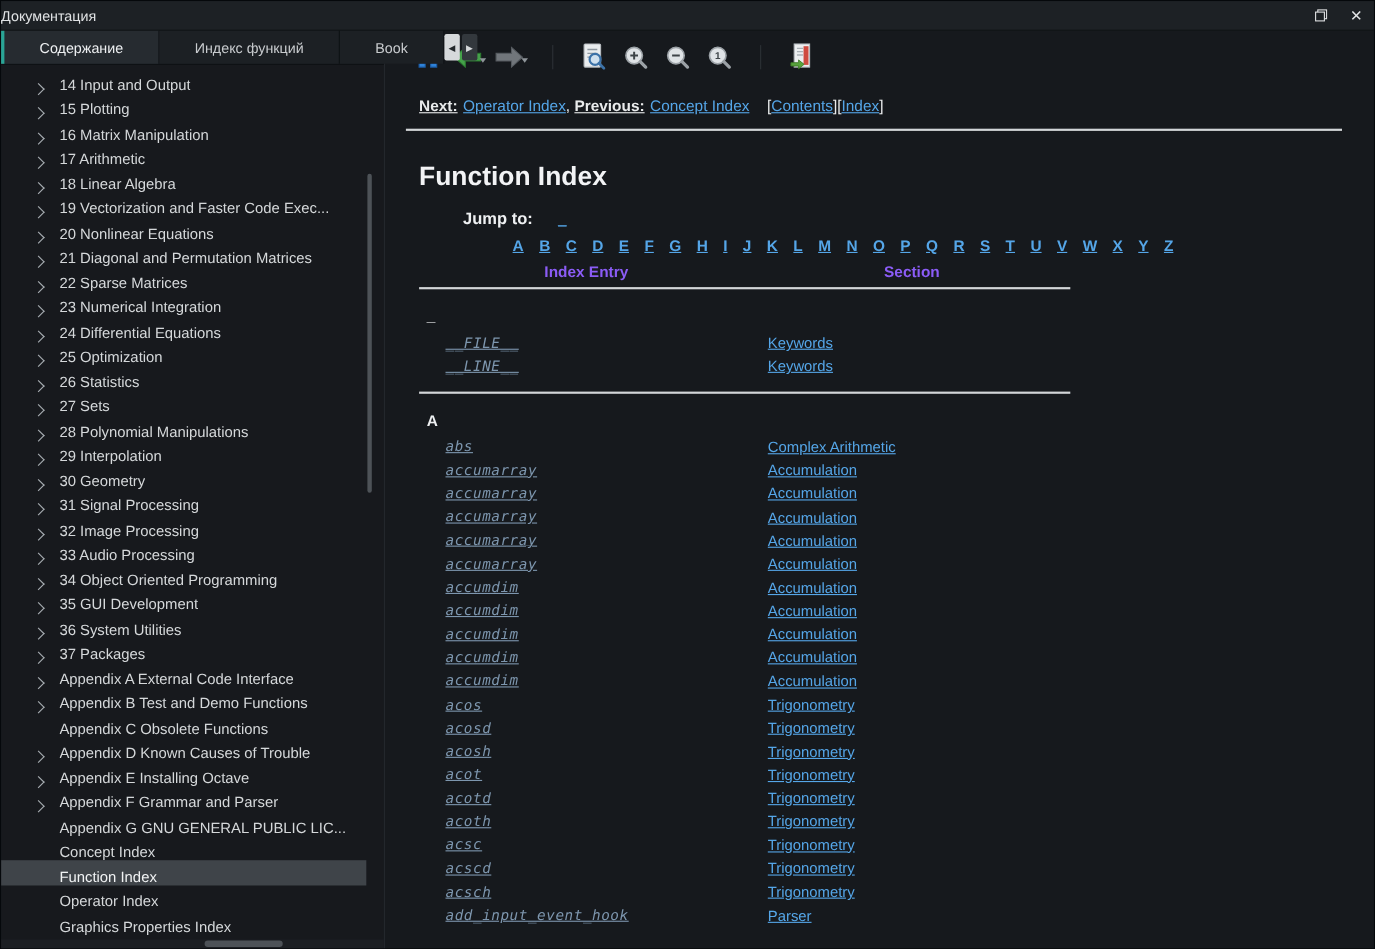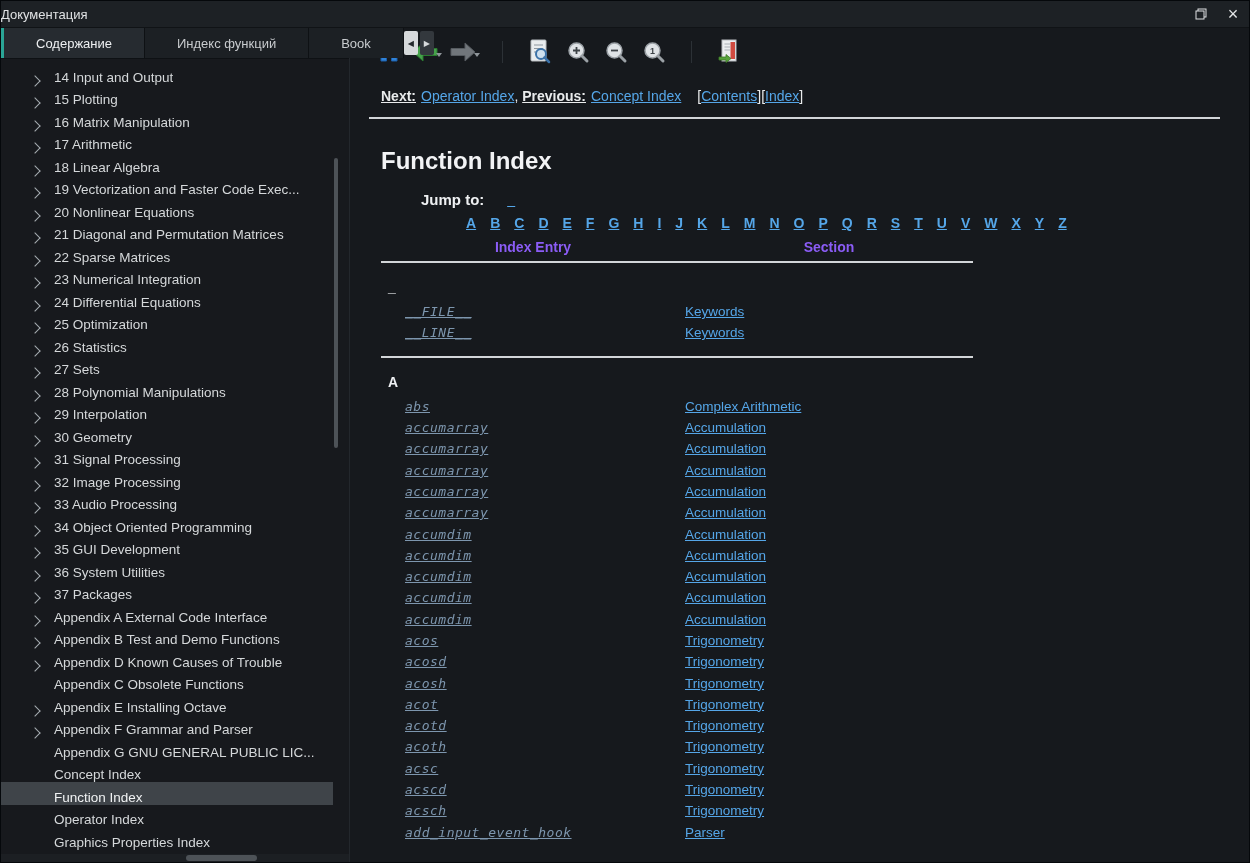--- a/index.html
+++ b/index.html
@@ -91,21 +91,21 @@
 
   .idx-table { width: 592px; margin-top: 8px; font-size: 13.5px; }
   .idx-head { display: flex; font-weight: bold; color: #8b5cf6; font-size: 14px;
               padding-bottom: 6px; border-bottom: 2px solid #d2d5d8; }
   .idx-head .c1 { width: 304px; text-align: center; }
   .idx-head .c2 { flex: 1; text-align: center; }
 
   .group-header { font-weight: bold; font-size: 14px; color: #eef0f2;
                   margin: 16px 0 6px 7px; }
   .group-rule { height: 2px; background: #d2d5d8; margin-top: 12px; }
-  .idx-row { display: flex; height: 21.3px; align-items: center; }
+  .idx-row { display: flex; height: 21.3px; align-items: center; gap: 13px; }
   .idx-row .c1 { width: 304px; padding-left: 24px; }
   .idx-row .c2 { flex: 1; }
   .entry-link { font-family: "DejaVu Sans Mono", monospace; font-style: italic;
                 font-size: 13px; letter-spacing: 0.5px; color: #7d96ae;
                 text-decoration: underline; }
   .section-link { color: #55a6e8; text-decoration: underline; }
 </style>
 </head>
 <body>
 
@@ -245,26 +245,26 @@
           </div>
           <div class="tree-row">
             <span class="chev"></span>
             <span class="tree-label">Appendix A External Code Interface</span>
           </div>
           <div class="tree-row">
             <span class="chev"></span>
             <span class="tree-label">Appendix B Test and Demo Functions</span>
           </div>
           <div class="tree-row">
-            <span class="chev"></span>
-            <span class="tree-label">Appendix D Known Causes of Trouble</span>
-          </div>
-          <div class="tree-row">
             <span class="chev hidden"></span>
             <span class="tree-label">Appendix C Obsolete Functions</span>
+          </div>
+          <div class="tree-row">
+            <span class="chev"></span>
+            <span class="tree-label">Appendix D Known Causes of Trouble</span>
           </div>
           <div class="tree-row">
             <span class="chev"></span>
             <span class="tree-label">Appendix E Installing Octave</span>
           </div>
           <div class="tree-row">
             <span class="chev"></span>
             <span class="tree-label">Appendix F Grammar and Parser</span>
           </div>
           <div class="tree-row">

